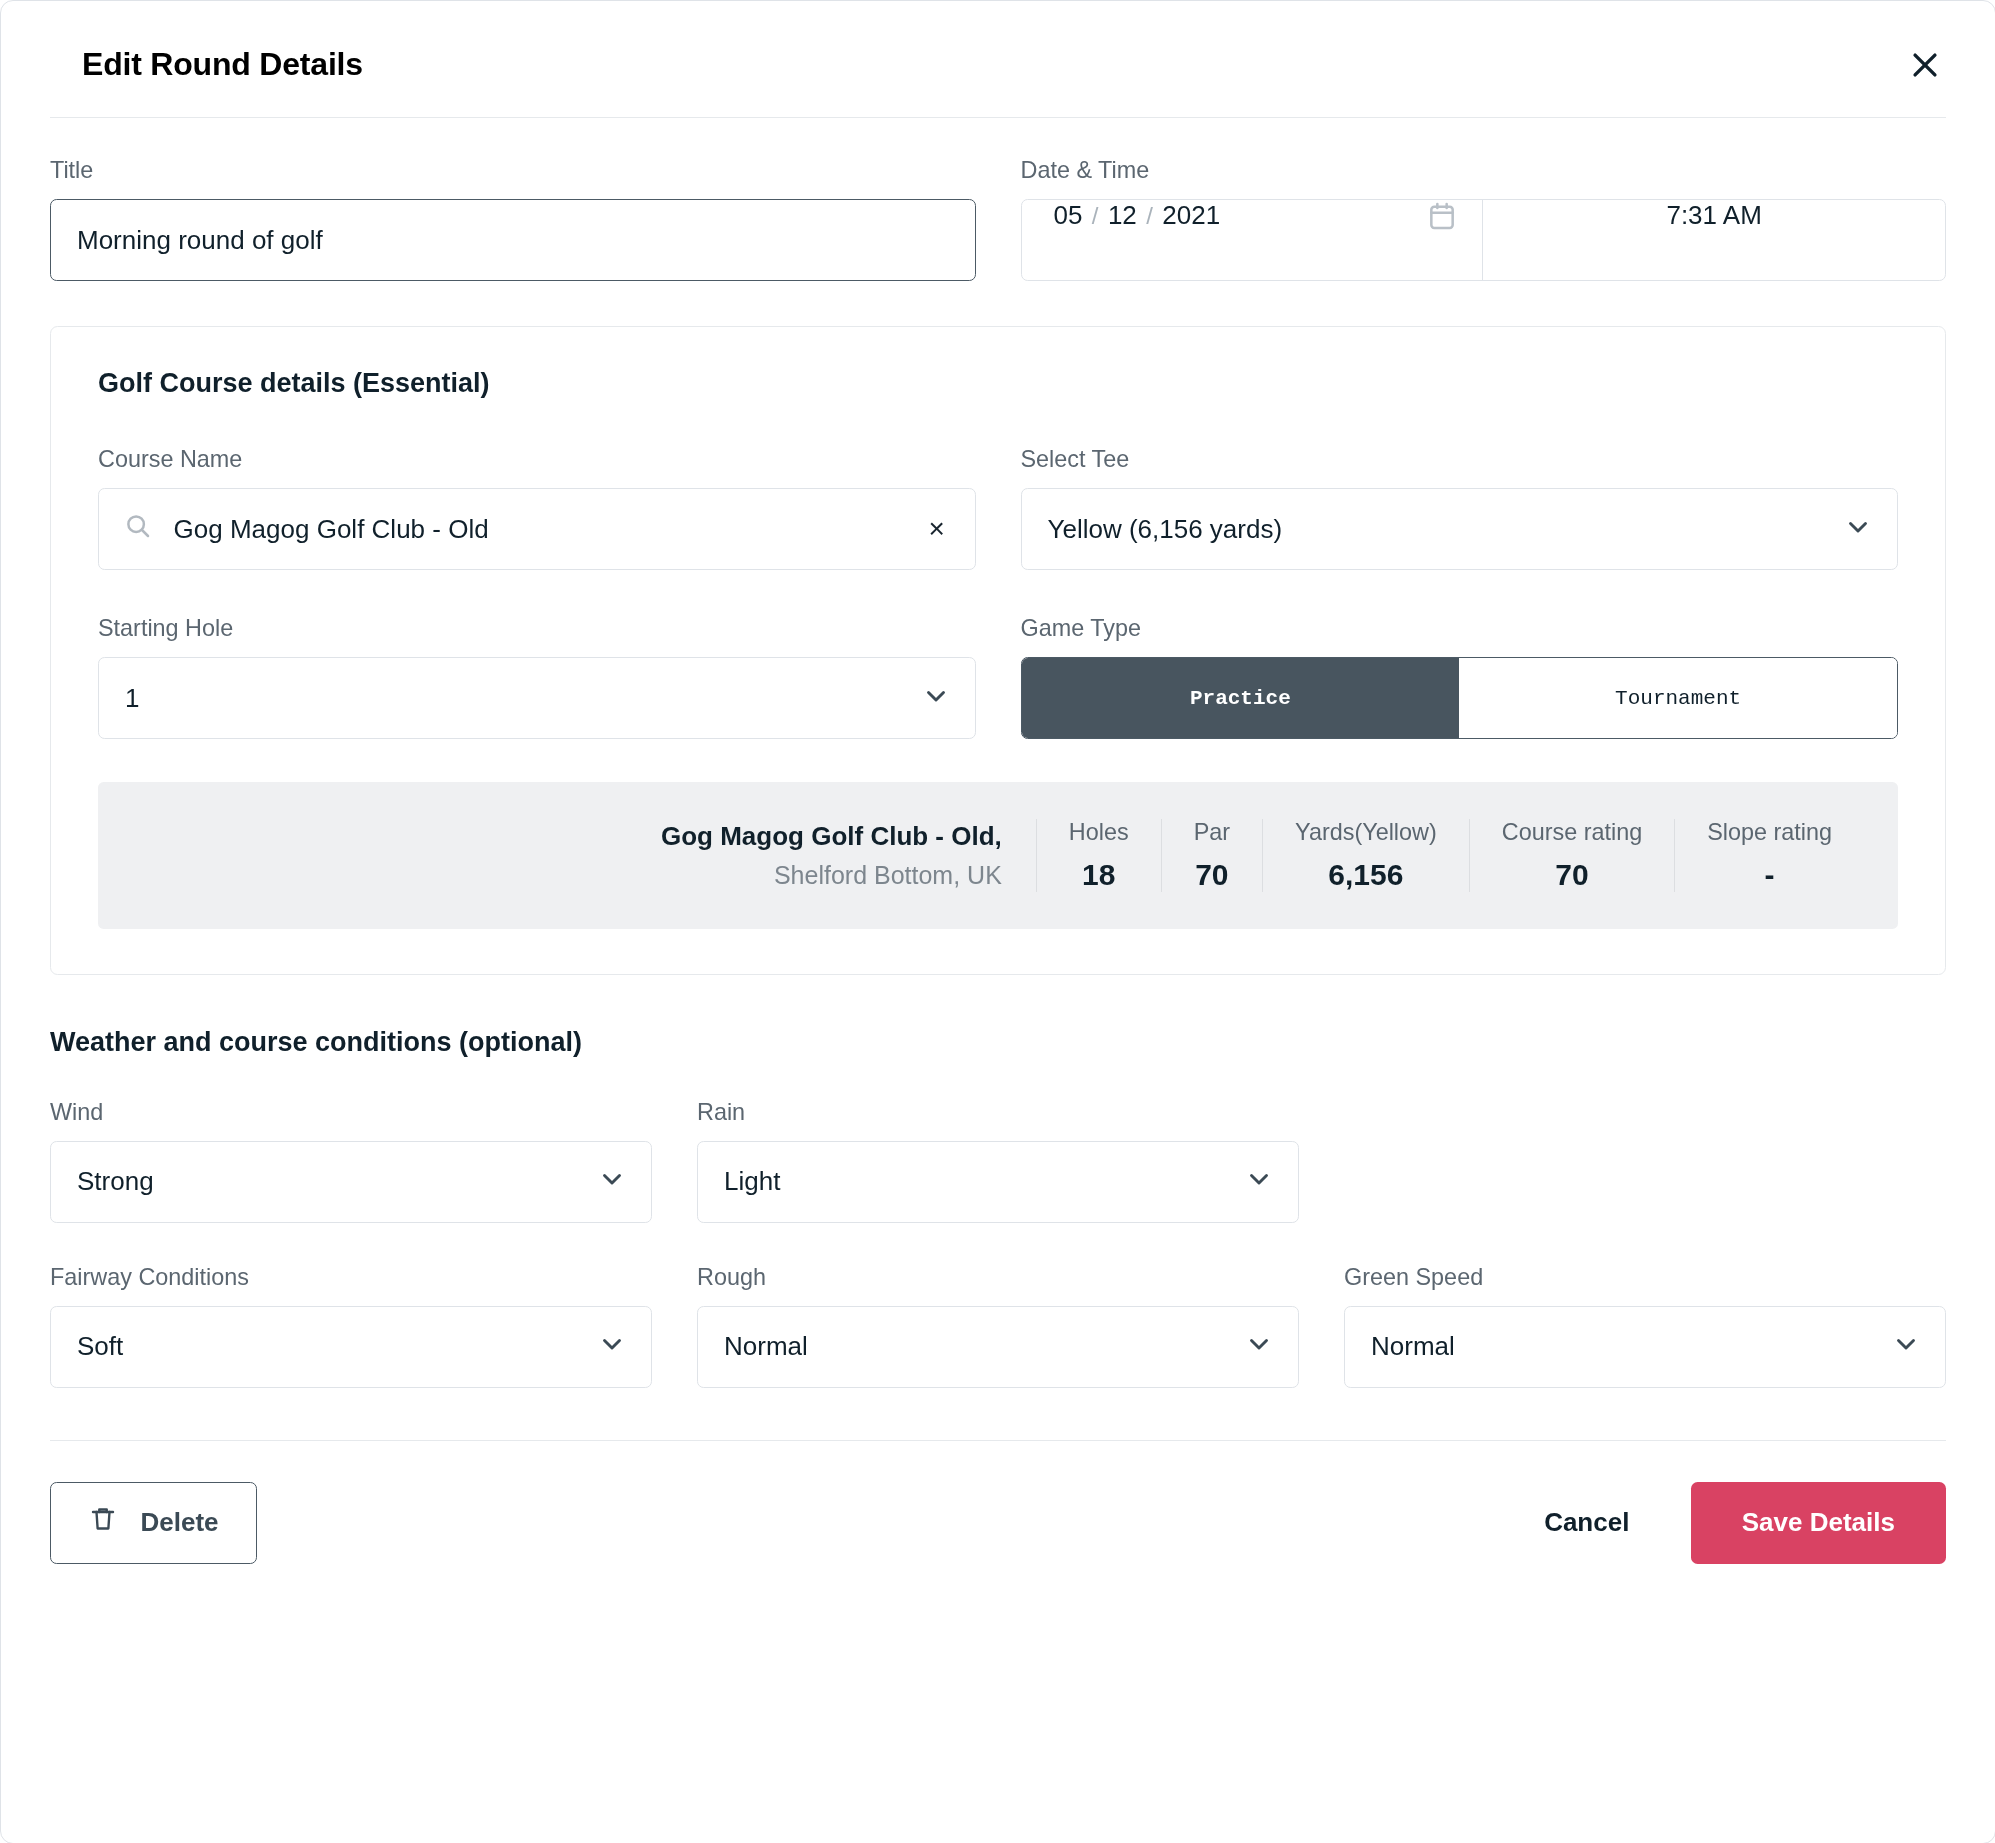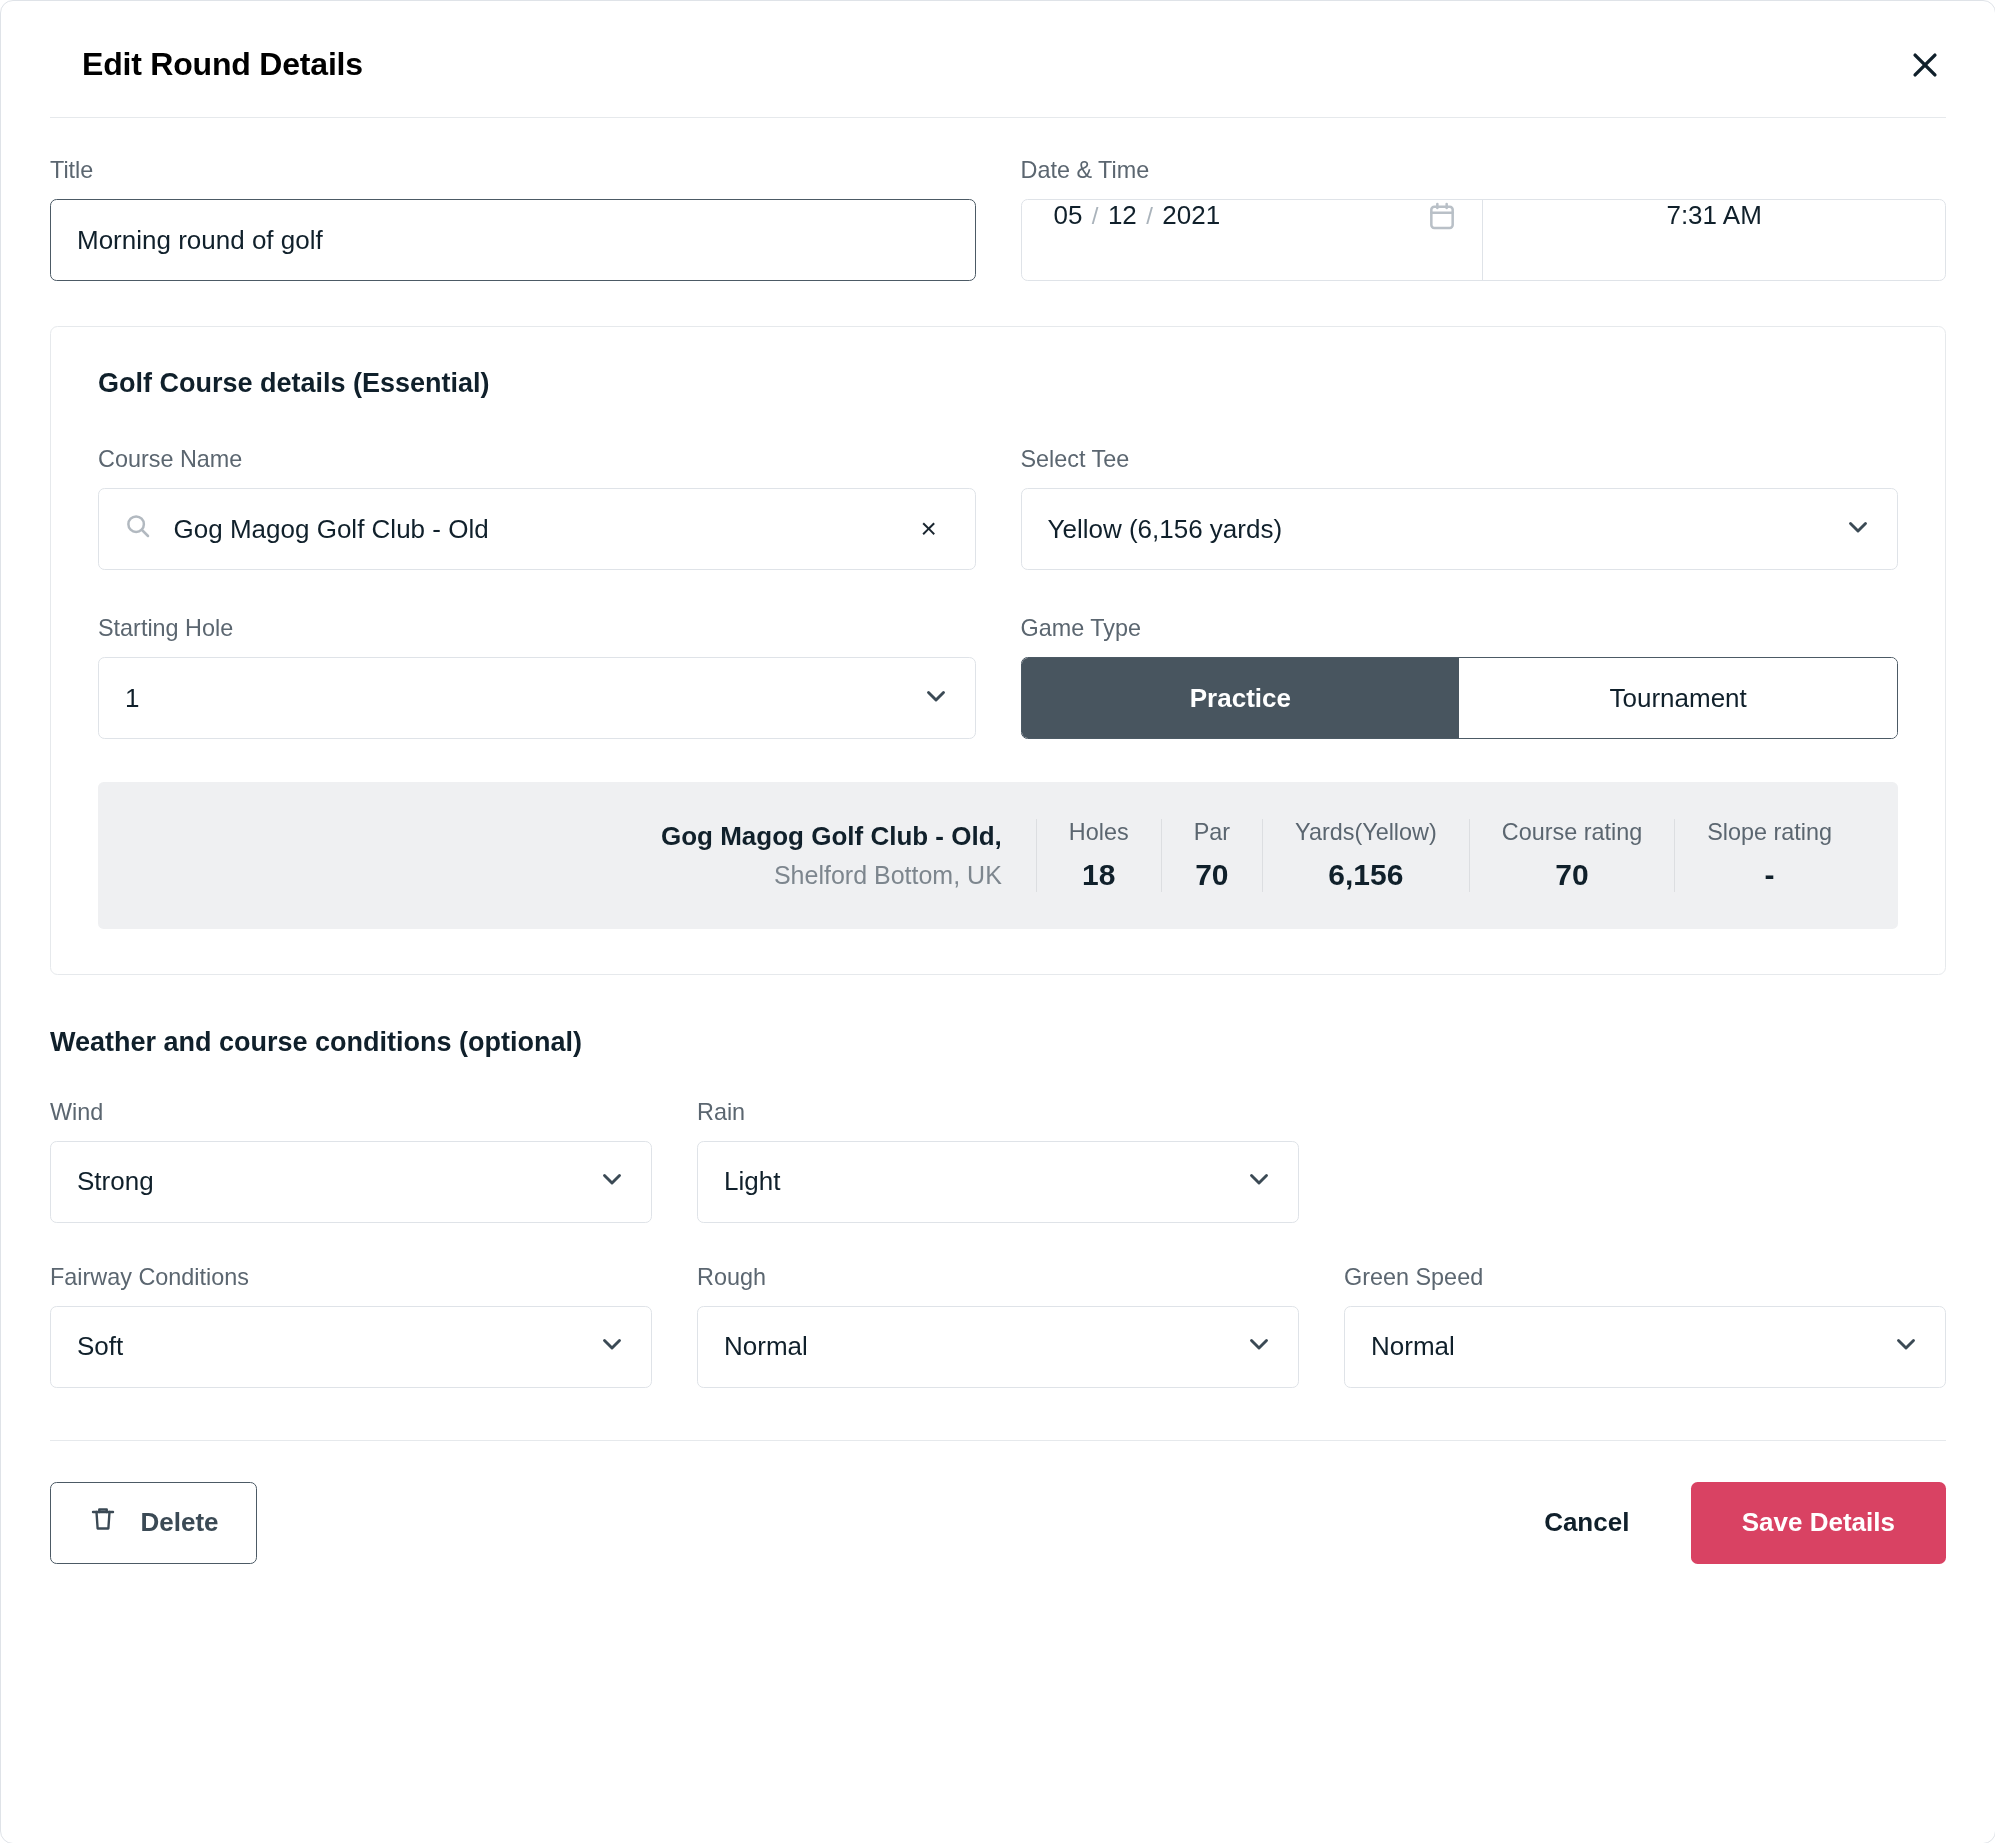--- a/index.html
+++ b/index.html
@@ -129,21 +129,21 @@
     color: #10202b;
     margin-bottom: 47px;
   }
   .card-row {
     display: flex;
     gap: 45px;
   }
   .card-row + .card-row { margin-top: 45px; }
   .card-col { flex: 1; min-width: 0; }
 
-  .search-box { padding: 0 32px 0 24px; justify-content: space-between; }
+  .search-box { padding: 0 24px 0 24px; justify-content: space-between; }
   .search-left { display: flex; align-items: center; gap: 20.6px; min-width: 0; }
   .clear-x {
     background: none; border: none; cursor: pointer;
     font-size: 28px; color: #18242e; line-height: 1;
     padding: 3.7px 5.6px;
   }
 
   
   .toggle {
     display: flex;
@@ -151,26 +151,26 @@
     height: 82px;
     border: 1.9px solid #4c5a65;
     border-radius: 6.6px;
     overflow: hidden;
   }
   .toggle-opt {
     flex: 1;
     display: flex;
     align-items: center;
     justify-content: center;
-    font-size: 26px;
+    font-size: 21px;
     cursor: pointer;
     background: #ffffff;
     color: #10202b;
     border: none;
-    font-family: Liberation Sans, sans-serif;
+    font-family: Liberation Mono, monospace;
   }
   .toggle-opt.active {
     background: #48555f;
     color: #ffffff;
     font-weight: bold;
   }
 
   
   .summary {
     margin-top: 43px;

